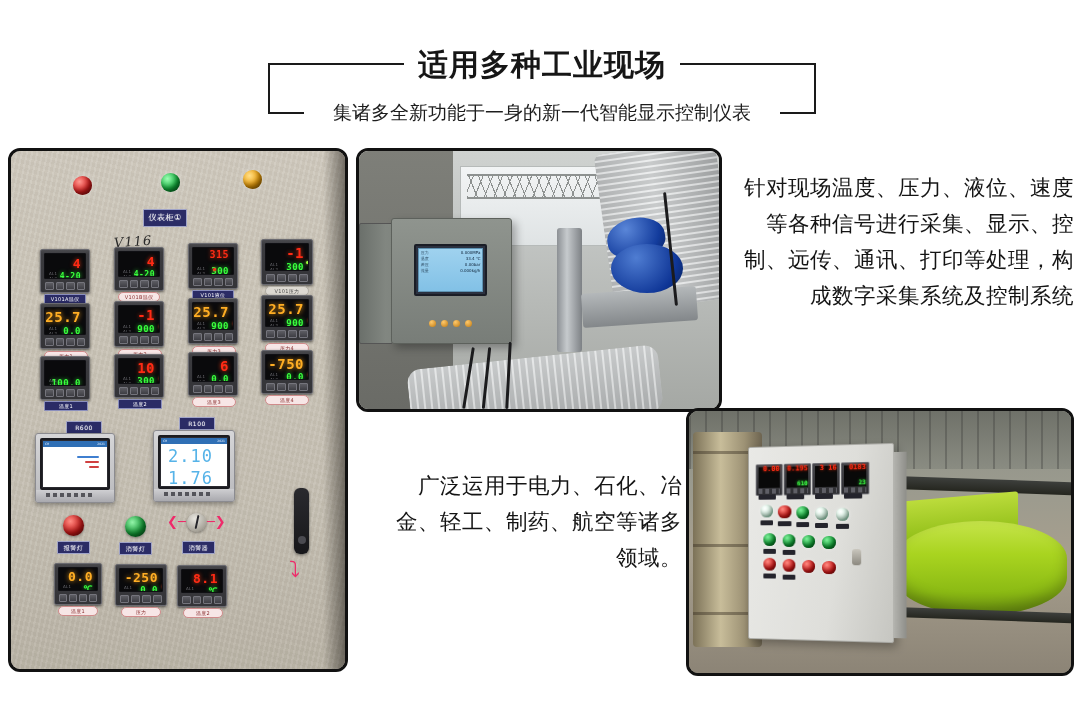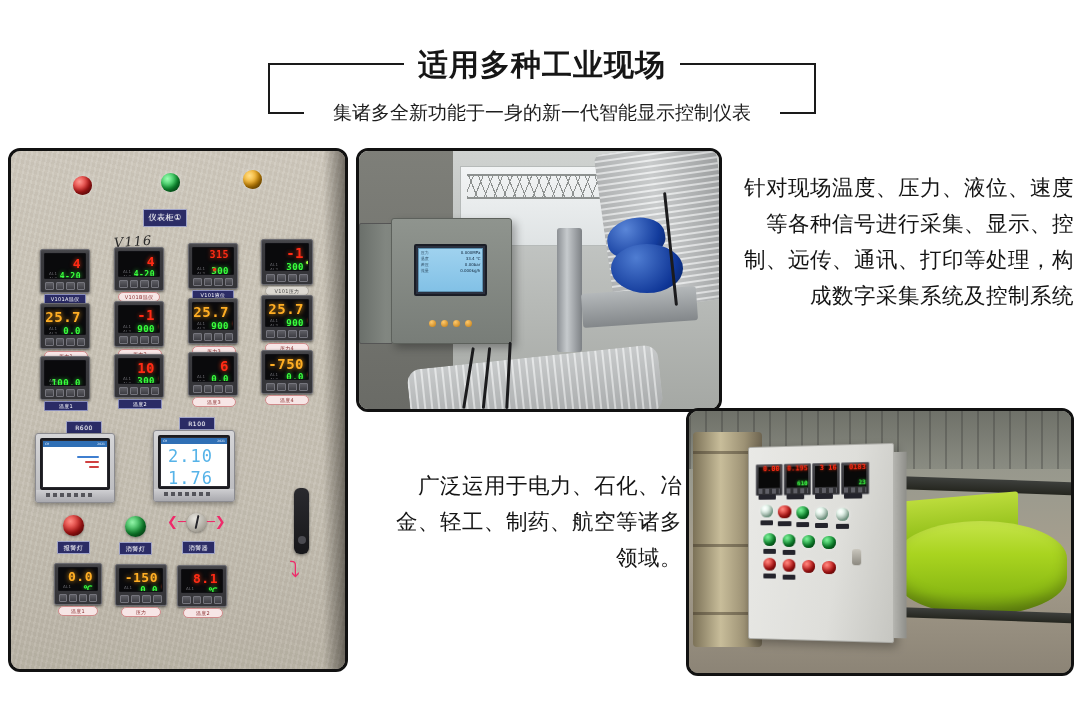--- a/index.html
+++ b/index.html
@@ -655,21 +655,21 @@
             <i></i>
             <i></i>
             <i></i>
             <i></i>
           </div>
       </div>
       <div class="meter-label" style="left:47px;top:455px;width:38px;height:8px;">温度1</div>
 
       <div class="meter" style="left:104px;top:413px;width:50px;height:40px;">
         <div class="scr">
-          <div class="pv amber" style="font-size:13px;top:2px;">-150</div>
+          <div class="pv amber" style="font-size:13px;top:2px;">-250</div>
           <div class="sv" style="font-size:9px;top:17px;">0.0</div>
           <div class="tiny" style="top:17px;">AL1<br>AL2</div>
           <div class="dot" style="left:42px;bottom:3px;"></div>
         </div>
         <div class="keys">
             <i></i>
             <i></i>
             <i></i>
             <i></i>
           </div>

